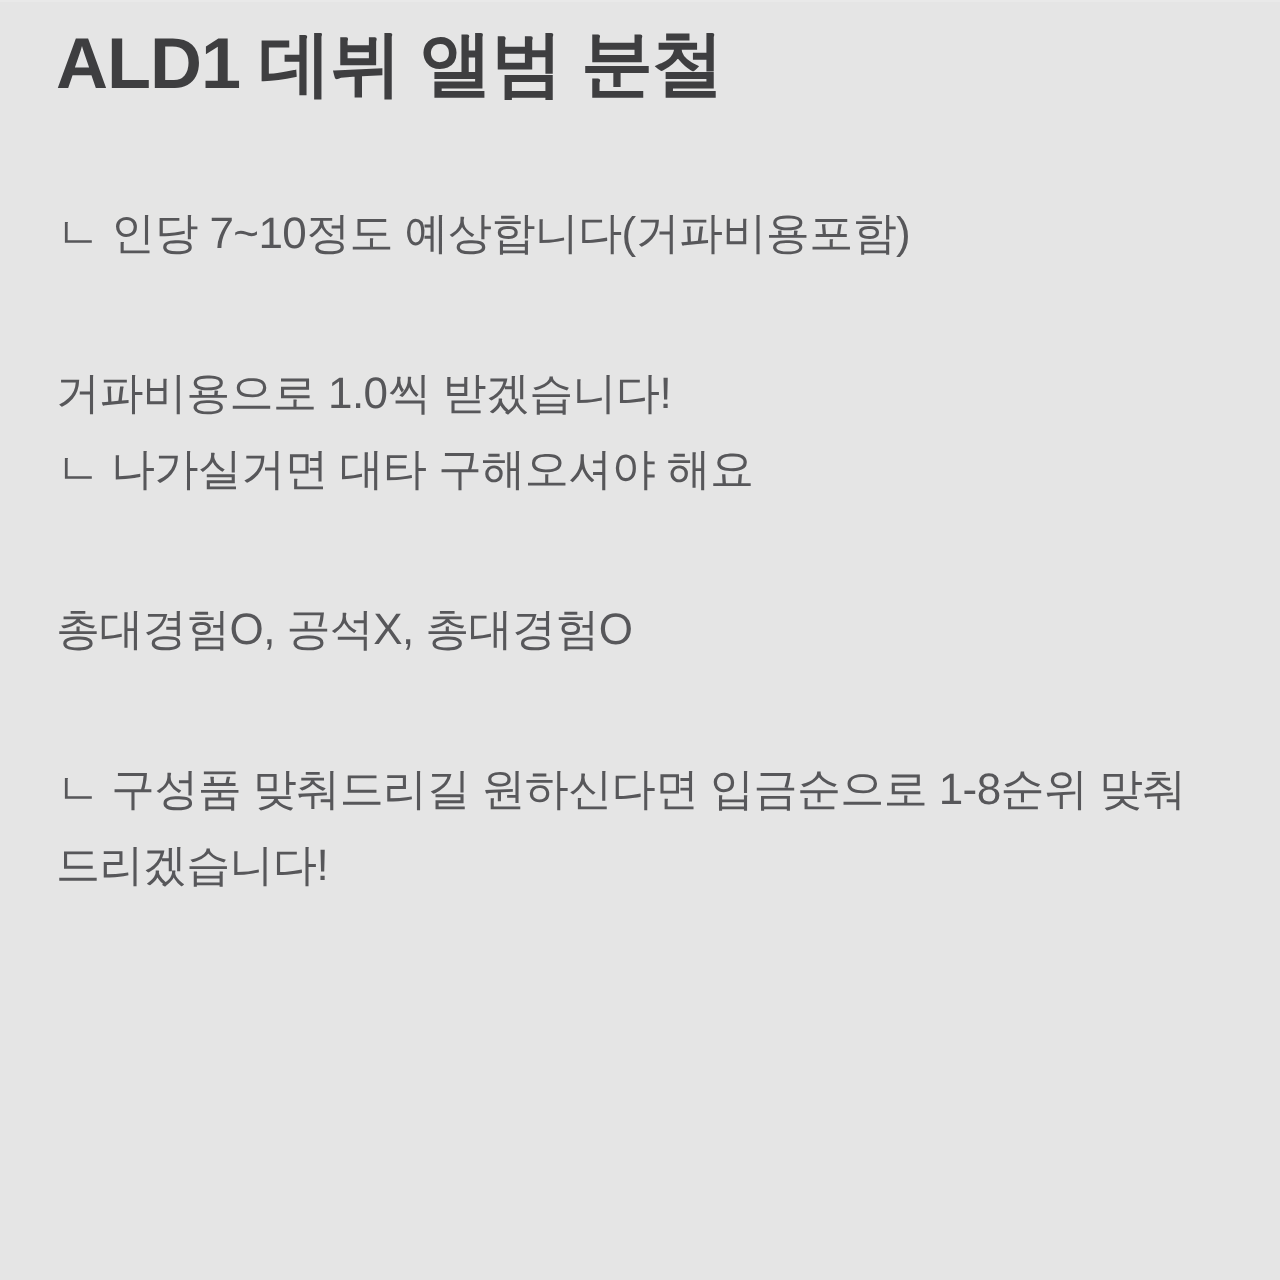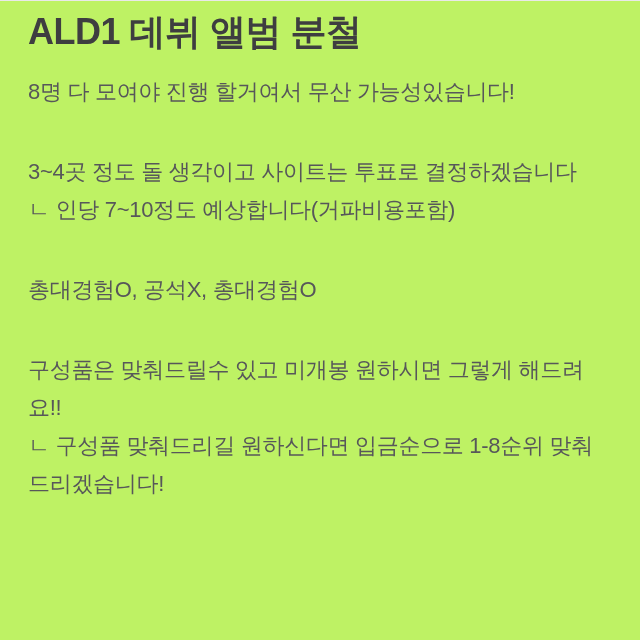--- a/index.html
+++ b/index.html
@@ -5,21 +5,21 @@
   html, body {
     margin: 0;
     padding: 0;
     background: #ffffff;
     font-family: "Liberation Sans", "DejaVu Sans", sans-serif;
   }
   .page {
     position: relative;
     width: 640px;
     height: 640px;
-    background: #bef264;
+    background: #e5e5e5;
     border-top: 1px solid #e9e9e9;
     box-sizing: border-box;
     padding: 8px 26px 0 28px;
     overflow: hidden;
   }
   .post-title {
     margin: 0;
     font-size: 36px;
     font-weight: 700;
     line-height: 1.3;
@@ -44,31 +44,32 @@
   }
 </style>
 </head>
 <body>
 
 <div class="page">
 
   <h1 class="post-title">ALD1 데뷔 앨범 분철</h1>
 
   <div class="para first">
-    <span class="line">8명 다 모여야 진행 할거여서 무산 가능성있습니다!</span>
   </div>
 
   <div class="para">
-    <span class="line">3~4곳 정도 돌 생각이고 사이트는 투표로 결정하겠습니다</span>
     <span class="line">ㄴ 인당 7~10정도 예상합니다(거파비용포함)</span>
   </div>
 
+  <div class="para">
+    <span class="line">거파비용으로 1.0씩 받겠습니다!</span>
+    <span class="line">ㄴ 나가실거면 대타 구해오셔야 해요</span>
+  </div>
 
   <div class="para">
     <span class="line">총대경험O, 공석X, 총대경험O</span>
   </div>
 
   <div class="para">
-    <span class="line">구성품은 맞춰드릴수 있고 미개봉 원하시면 그렇게 해드려요!!</span>
     <span class="line">ㄴ 구성품 맞춰드리길 원하신다면 입금순으로 1-8순위 맞춰드리겠습니다!</span>
   </div>
 
 </div>
 
 </body></html>

